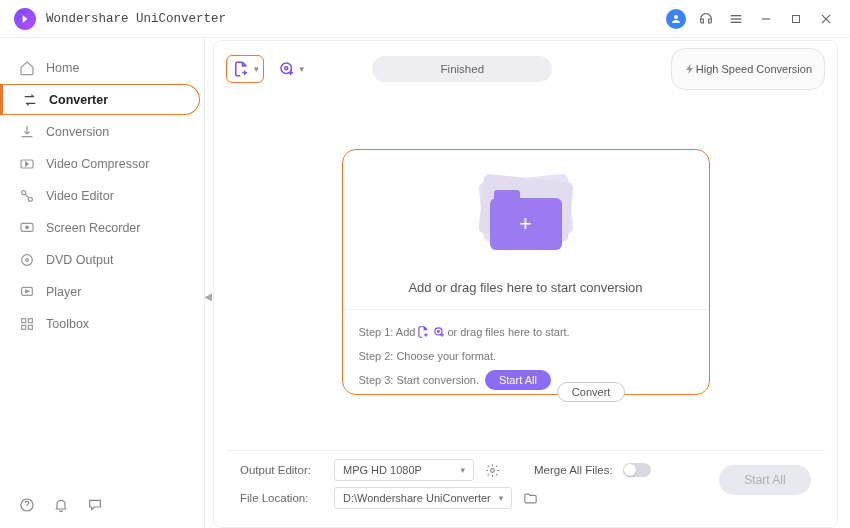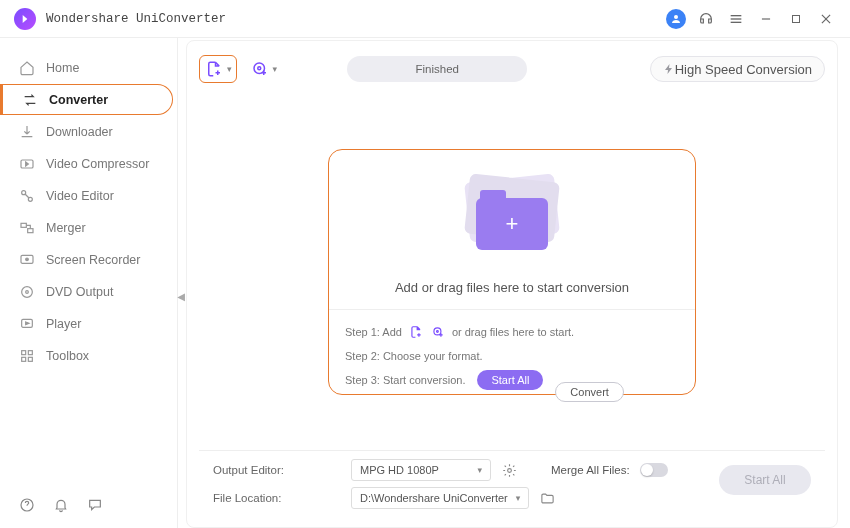--- a/index.html
+++ b/index.html
@@ -7,21 +7,21 @@
 
 .titlebar { height: 38px; display: flex; align-items: center; padding: 0 14px; border-bottom: 1px solid #eee; }
 .titlebar .logo { width: 22px; height: 22px; border-radius: 50%; background: linear-gradient(135deg,#7a4cff,#b84cff); display: flex; align-items: center; justify-content: center; margin-right: 10px; }
 .titlebar .logo svg { width: 14px; height: 14px; }
 .titlebar .title { font-size: 12.5px; color: #444; font-weight: 500; font-family: Liberation Mono, monospace; }
 .titlebar .spacer { flex: 1; }
 .titlebar .ticon { width: 20px; height: 20px; display: flex; align-items: center; justify-content: center; margin-left: 10px; color: #666; cursor: pointer; }
 .titlebar .avatar { width: 20px; height: 20px; border-radius: 50%; background: #3b82f6; display:flex; align-items:center; justify-content:center; color:#fff; }
 
 .body { display: flex; height: 490px; }
-.sidebar { width: 178px; border-right: 1px solid #eee; padding-top: 14px; display:flex; flex-direction:column; position:relative; }
+.sidebar { width: 205px; border-right: 1px solid #eee; padding-top: 14px; display:flex; flex-direction:column; position:relative; }
 .side-item { display: flex; align-items: center; height: 31px; padding: 0 18px; font-size: 12.5px; color: #777; cursor: pointer; margin-bottom: 1px;}
 .side-item.active { color: #222; font-weight: 700; }
 .side-item.active-outline { border: 1.5px solid #e87a2e; border-left: 3px solid #e87a2e; border-radius: 0 16px 16px 0; margin-right:4px; }
 .side-item .sicon { width: 18px; height: 18px; margin-right: 10px; color:#999; display:flex; align-items:center; justify-content:center; flex-shrink:0;}
 .side-item.active .sicon { color:#444; }
 .sidebar-bottom { margin-top:auto; padding: 0 18px 14px; display:flex; gap:16px; color:#888; }
 .sidebar-bottom .bicon { width:18px; height:18px; cursor:pointer; display:flex; align-items:center; justify-content:center;}
 
 .collapse-handle { position:absolute; right:-8px; top:244px; width:8px; height:28px; display:flex; align-items:center; justify-content:center; color:#aaa; cursor:pointer; font-size:10px;}
 
@@ -31,42 +31,42 @@
 .tb-btn { height:28px; min-width:34px; border:1px solid transparent; border-radius:6px; display:flex; align-items:center; justify-content:center; cursor:pointer; padding:0 4px; position:relative;}
 .tb-btn.primary { border:1.5px solid #e87a2e; }
 .tb-btn .caret { font-size:9px; color:#888; margin-left:3px; }
 .tb-iconbox { width:20px; height:20px; display:flex; align-items:center; justify-content:center; color:#7a4cff;}
 
 .tabs { display:flex; background:#ededf2; border-radius:14px; height:26px; width:180px; overflow:hidden; margin-left:auto; margin-right:auto; }
 .tab { flex:1; display:flex; align-items:center; justify-content:center; font-size:11.5px; color:#666; cursor:pointer;}
 .tab.active { background:#fff; border-radius:14px; color:#333; margin:2px; }
 
 .hs-wrap { display:flex; align-items:center; gap:8px; margin-left:auto; }
-.hs-btn { height:26px; padding:0 12px; border:1px solid #e5e5ea; border-radius:14px; display:flex; align-items:center; font-size:13px; color:#555; cursor:pointer; background:#fafafa;}
+.hs-btn { height:42px; padding:0 12px; border:1px solid #e5e5ea; border-radius:14px; display:flex; align-items:center; font-size:11px; color:#555; cursor:pointer; background:#fafafa;}
 .bolt { color:#9a9aa0; }
 
 .dropzone { margin: 60px auto 0; width:368px; height:246px; border:1.5px solid #e87a2e; border-radius:14px; display:flex; flex-direction:column; align-items:center; padding-top:22px;}
 .folder-illus { width:120px; height:80px; position:relative; display:flex; align-items:center; justify-content:center;}
 .folder-back { position:absolute; width:90px; height:60px; background:#e8e2f5; border-radius:6px; top:6px; transform:rotate(-6deg); }
 .folder-mid { position:absolute; width:90px; height:60px; background:#e2ddee; border-radius:6px; top:6px; transform:rotate(6deg); }
 .folder-front { position:relative; width:72px; height:52px; background:#9a7cf0; border-radius:6px; display:flex; align-items:center; justify-content:center; color:#fff; font-size:22px; font-weight:300; top:12px;}
 .folder-tab { position:absolute; top:-8px; left:4px; width:26px; height:10px; background:#9a7cf0; border-radius:3px 3px 0 0;}
 .dz-text { margin-top:28px; font-size:13px; color:#555; }
 .dz-sep { width:100%; height:1px; background:#eee; margin-top:14px; }
 .steps { width:100%; padding: 10px 16px 0; font-size:11px; color:#777; }
-.step-row { display:flex; align-items:center; height:24px; gap:6px;}
+.step-row { display:flex; align-items:center; height:24px; gap:0;}
 .step-icon { width:16px; height:16px; display:flex; align-items:center; justify-content:center; color:#7a4cff;}
 .pill { display:inline-flex; align-items:center; justify-content:center; height:20px; padding:0 14px; border-radius:11px; font-size:11px; margin-left:6px; cursor:pointer;}
 .pill.primary { background:#8c6cf2; color:#fff; }
 .pill.secondary { background:#fff; border:1px solid #c9c9d2; color:#555;margin-top:24px; }
 
 .bottombar { border-top:1px solid #eee; padding:8px 14px; display:flex; flex-direction:column; gap:6px; font-size:11.5px; color:#555; position:relative;}
 .brow { display:flex; align-items:center; gap:10px; }
 .brow label { width:84px; color:#666; font-size:11.5px;}
-.select-ish { height:22px; min-width:140px; border:1px solid #ddd; border-radius:3px; background:#fff; display:flex; align-items:center; padding:0 8px; font-size:11px; color:#555; cursor:pointer; gap:8px;margin-left:44px;}
+.select-ish { height:22px; min-width:140px; border:1px solid #ddd; border-radius:3px; background:#fff; display:flex; align-items:center; padding:0 8px; font-size:11px; color:#555; cursor:pointer; gap:8px;}
 .select-ish .dd { margin-left:auto; font-size:9px; color:#888;}
 .gearicon { width:16px; height:16px; color:#888; cursor:pointer; display:flex; align-items:center; justify-content:center;}
 .merge-label { margin-left:24px; }
 .toggle { width:28px; height:14px; background:#d9d9e0; border-radius:8px; position:relative; cursor:pointer;}
 .toggle .knob { position:absolute; width:12px; height:12px; background:#fff; border-radius:50%; top:1px; left:1px; box-shadow:0 1px 2px rgba(0,0,0,0.2);}
 .foldericon { width:16px; height:16px; color:#888; cursor:pointer; display:flex; align-items:center; justify-content:center;}
 .startall-big { position:absolute; right:14px; top:14px; height:30px; width:92px; border-radius:15px; background:#e8e8ef; color:#aeaeb8; display:flex; align-items:center; justify-content:center; font-size:12px; cursor:pointer;}
 
 svg { display:block; }
 </style>
@@ -134,50 +134,40 @@
           </svg>
         </span>
       <span>Converter</span>
     </div>
     <div class="side-item">
       <span class="sicon">
           <svg viewBox="0 0 24 24" width="16" height="16" fill="none" stroke="currentColor" stroke-width="1.8">
             <path d="M12 3v12m0 0l-4-4m4 4l4-4M4 19h16"></path>
           </svg>
         </span>
-      <span>Downloader</span>
+      <span>Conversion</span>
     </div>
     <div class="side-item">
       <span class="sicon">
           <svg viewBox="0 0 24 24" width="16" height="16" fill="none" stroke="currentColor" stroke-width="1.8">
             <rect x="3" y="6" width="18" height="12" rx="2"></rect>
             <path d="M10 9l4 3-4 3z" fill="currentColor"></path>
           </svg>
         </span>
       <span>Video Compressor</span>
     </div>
     <div class="side-item">
       <span class="sicon">
           <svg viewBox="0 0 24 24" width="16" height="16" fill="none" stroke="currentColor" stroke-width="1.8">
             <circle cx="7" cy="7" r="3"></circle>
             <circle cx="17" cy="17" r="3"></circle>
             <path d="M9 9l6 6"></path>
           </svg>
         </span>
       <span>Video Editor</span>
-    </div>
-    <div class="side-item">
-      <span class="sicon">
-          <svg viewBox="0 0 24 24" width="16" height="16" fill="none" stroke="currentColor" stroke-width="1.8">
-            <rect x="3" y="5" width="8" height="6"></rect>
-            <rect x="13" y="13" width="8" height="6"></rect>
-            <path d="M11 8h6v5"></path>
-          </svg>
-        </span>
-      <span>Merger</span>
     </div>
     <div class="side-item">
       <span class="sicon">
           <svg viewBox="0 0 24 24" width="16" height="16" fill="none" stroke="currentColor" stroke-width="1.8">
             <rect x="3" y="5" width="18" height="12" rx="2"></rect>
             <circle cx="12" cy="11" r="2" fill="currentColor"></circle>
           </svg>
         </span>
       <span>Screen Recorder</span>
     </div>

